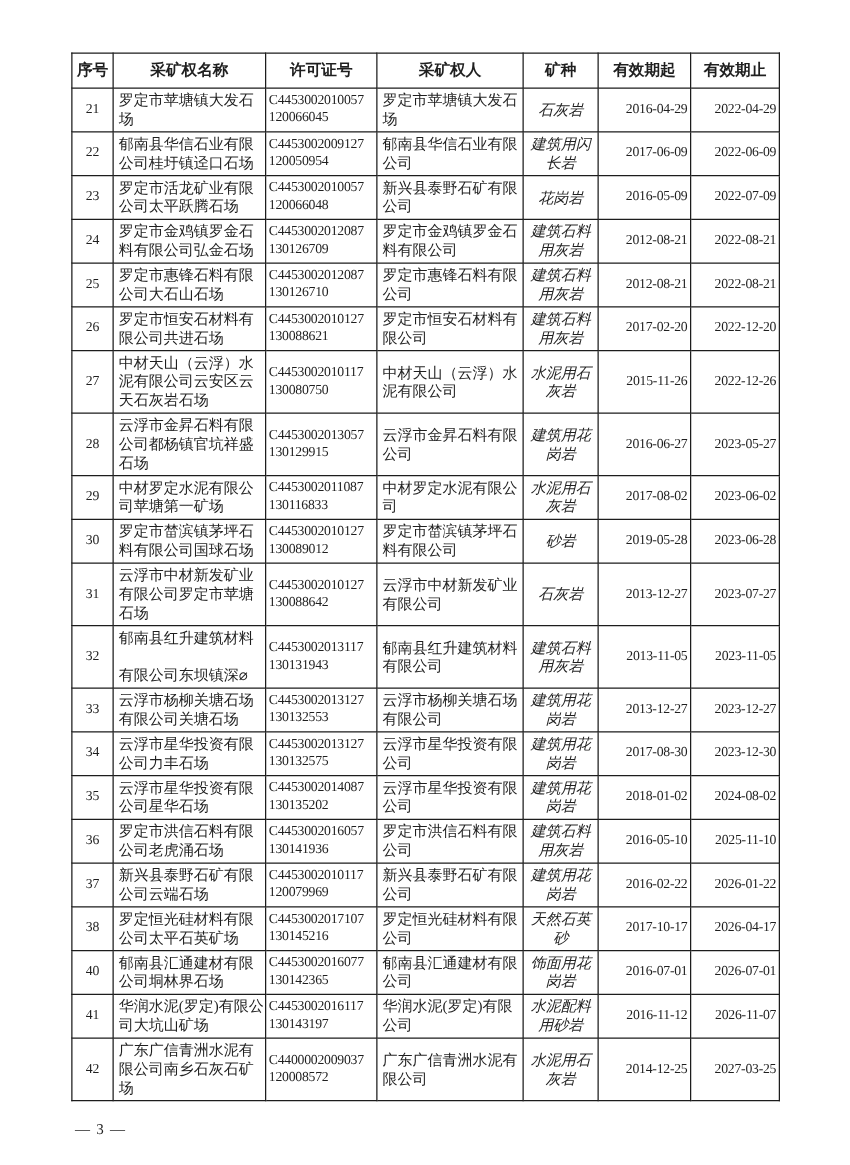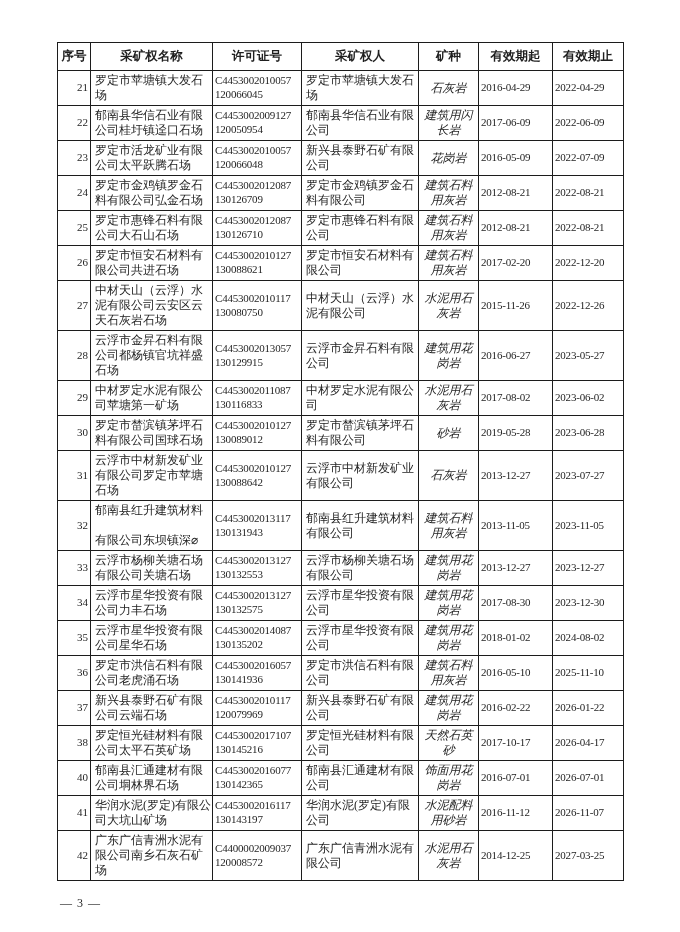--- a/index.html
+++ b/index.html
@@ -37,21 +37,21 @@
     padding: 6px 1px;
     line-height: 1.2;
   }
   td {
     font-size: 12px;
     line-height: 1.25;
     padding: 2px 2px;
     vertical-align: middle;
   }
   td.c-seq {
-    text-align: right;
+    text-align: center;
     font-size: 11px;
   }
   td.c-name, td.c-holder {
     text-align: left;
     padding-left: 4px;
     padding-right: 1px;
     white-space: pre-line;
     word-break: break-all;
   }
   td.c-license {
@@ -59,21 +59,21 @@
     font-size: 11px;
     white-space: pre-line;
     letter-spacing: -0.2px;
   }
   td.c-mineral {
     text-align: center;
     word-break: break-all;
     font-style: italic;
   }
   td.c-date {
-    text-align: left;
+    text-align: right;
     font-size: 11px;
     white-space: nowrap;
     letter-spacing: -0.2px;
   }
   .page-footer {
     position: absolute;
     left: 60px;
     top: 896px;
     font-size: 12px;
     color: #1f1f1f;

